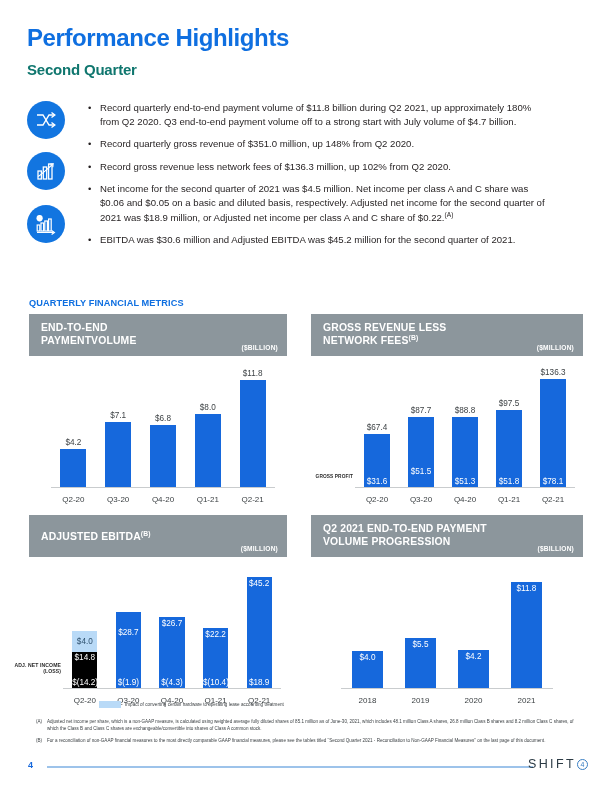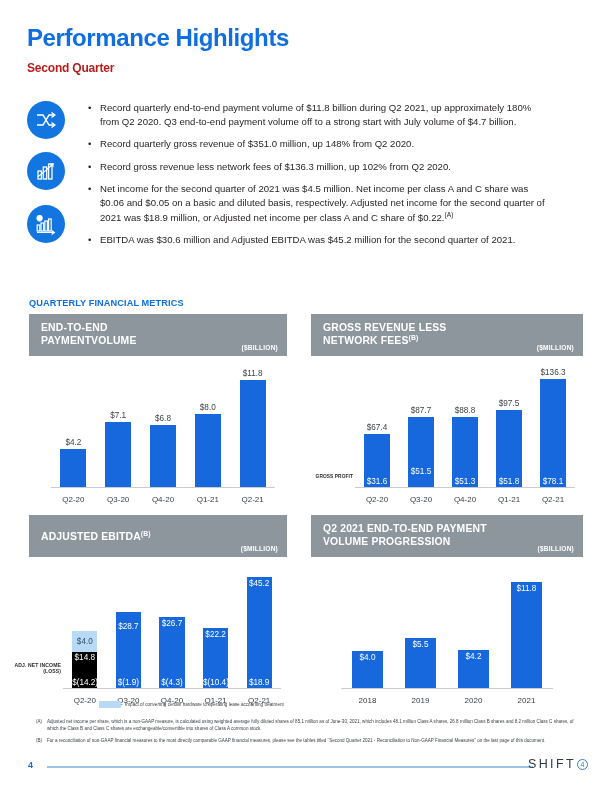--- a/index.html
+++ b/index.html
@@ -14,22 +14,22 @@
   .page { position: relative; width: 612px; height: 792px; }
 
   
   .title {
     position: absolute; left: 27px; top: 24px;
     font-size: 24px; font-weight: bold;
     color: #0f6fe0; letter-spacing: -0.4px;
   }
   .subtitle {
     position: absolute; left: 27px; top: 61px;
-    font-size: 12px; font-weight: bold;
-    color: #b91c1c; letter-spacing: -0.2px;
+    font-size: 15px; font-weight: bold;
+    color: #0f766e; letter-spacing: -0.2px;
   }
 
   
   .icon-circle {
     position: absolute;
     width: 38px; height: 38px; border-radius: 50%;
     background: #1275e0;
     display: flex; align-items: center; justify-content: center;
   }
   .icon-circle svg { display: block; }
@@ -335,21 +335,21 @@
               <span class="bar-in-label" style="color:#2e516e;">$4.0</span>
             </div>
             <div class="seg-main" style="height:64%; display:flex; flex-direction:column; justify-content:space-between; padding:1px 0 1px 0;">
               <span class="bar-in-label">$14.8</span>
               <span class="bar-in-label">$(14.2)</span>
             </div>
           </div>
         </div>
 
         <div class="bcol">
-          <div class="bar" style="height:62.5%; display:flex; flex-direction:column; justify-content:space-between; padding:10px 0 1px 0;">
+          <div class="bar" style="height:62.5%; display:flex; flex-direction:column; justify-content:space-between; padding:16px 0 1px 0;">
             <span class="bar-in-label">$28.7</span>
             <span class="bar-in-label">$(1.9)</span>
           </div>
         </div>
 
         <div class="bcol">
           <div class="bar" style="height:58.5%; display:flex; flex-direction:column; justify-content:space-between; padding:2px 0 1px 0;">
             <span class="bar-in-label">$26.7</span>
             <span class="bar-in-label">$(4.3)</span>
           </div>

